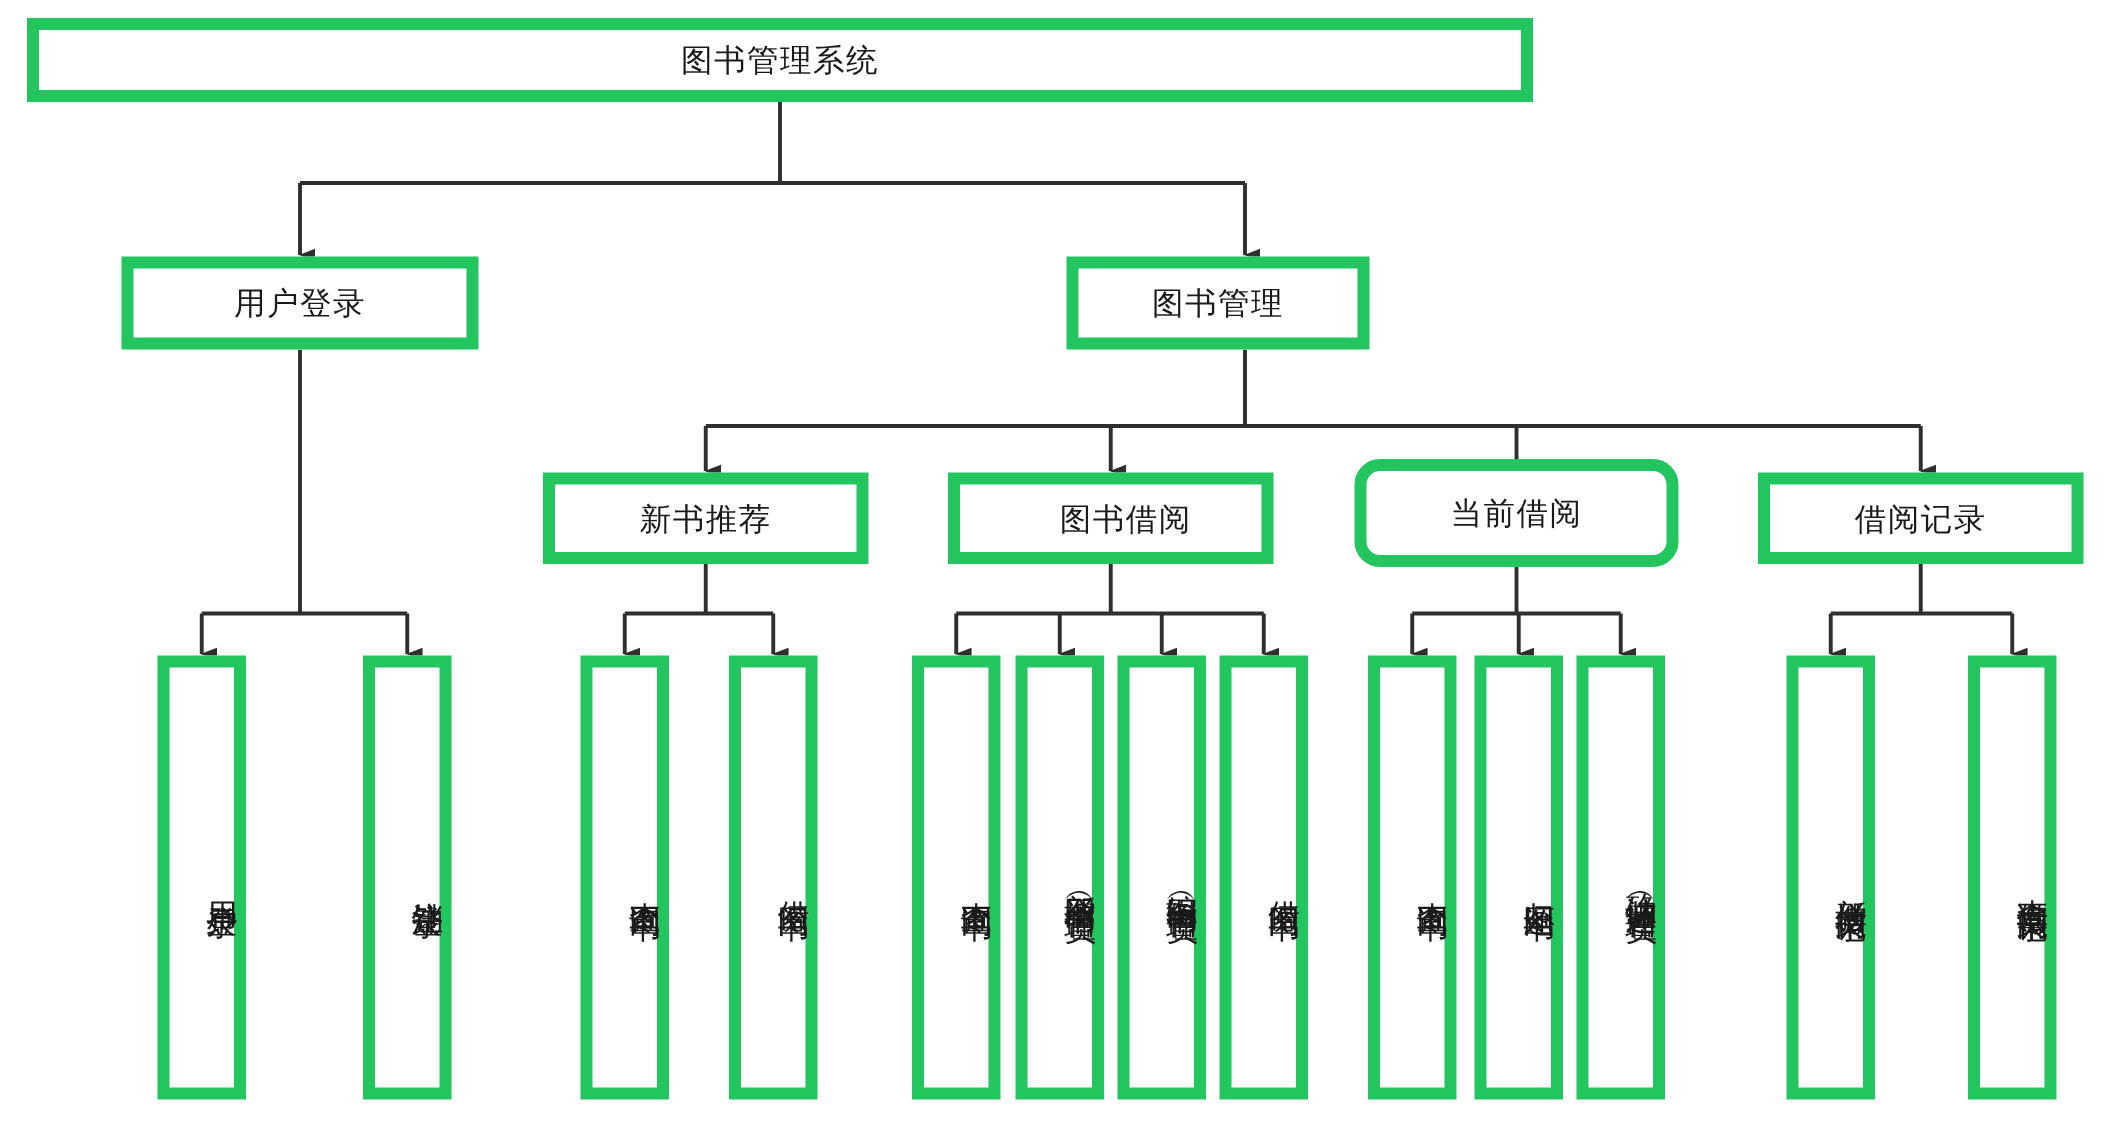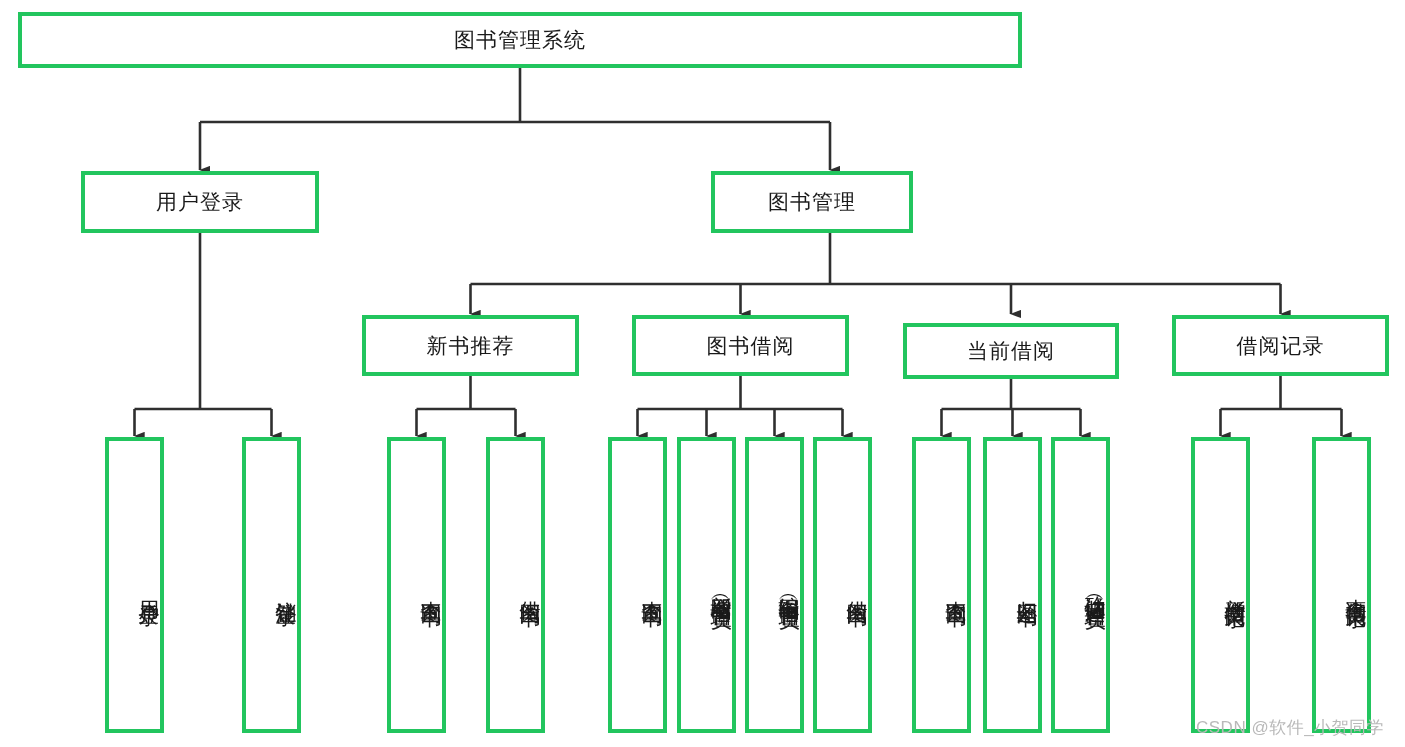--- a/index.html
+++ b/index.html
@@ -21,26 +21,27 @@
     position: absolute;
     left: 0;
     top: 0;
     width: 1405px;
     height: 747px;
     pointer-events: none;
   }
   .node {
     position: absolute;
     box-sizing: border-box;
-    border: 4px solid #22c55e;
+    border: 8px solid #22c55e;
     background: #ffffff;
     display: flex;
     align-items: center;
     justify-content: center;
     color: #1a1a1a;
+    font-family: Liberation Mono, monospace;
   }
   .node.horiz {
     font-size: 21px;
     letter-spacing: 1px;
   }
   .node.vert {
     writing-mode: vertical-rl;
     text-orientation: upright;
     font-size: 21px;
     letter-spacing: 2px;
@@ -124,21 +125,21 @@
       </div>
       <div class="node horiz" style="left: 711px; top: 171px; width: 202px; height: 62px;">
         <span class="nlabel">图书管理</span>
       </div>
       <div class="node horiz" style="left: 362px; top: 315px; width: 217px; height: 61px; justify-content: center;">
         <span class="nlabel">新书推荐</span>
       </div>
       <div class="node horiz" style="left: 632px; top: 315px; width: 217px; height: 61px; padding-left: 20px;">
         <span class="nlabel">图书借阅</span>
       </div>
-      <div class="node horiz" style="left: 903px; top: 323px; width: 216px; height: 56px;">
+      <div class="node horiz" style="left: 903px; top: 306px; width: 216px; height: 72px; border-radius: 17px;">
         <span class="nlabel">当前借阅</span>
       </div>
       <div class="node horiz" style="left: 1172px; top: 315px; width: 217px; height: 61px; justify-content: center;">
         <span class="nlabel">借阅记录</span>
       </div>
       <div class="node vert" style="left: 105px; top: 437px; width: 59px; height: 296px;">
         <span class="nlabel">用户登录</span>
       </div>
       <div class="node vert" style="left: 242px; top: 437px; width: 59px; height: 296px;">
         <span class="nlabel">注销登录</span>
@@ -171,14 +172,13 @@
         <span class="nlabel">确认归还（管理员）</span>
       </div>
       <div class="node vert" style="left: 1191px; top: 437px; width: 59px; height: 296px;">
         <span class="nlabel">新增借阅记录</span>
       </div>
       <div class="node vert" style="left: 1312px; top: 437px; width: 59px; height: 296px;">
         <span class="nlabel">查询借阅记录</span>
       </div>
     </div>
 
-  <div id="watermark">CSDN @软件_小贺同学</div>
 </div>
 
 </body></html>

